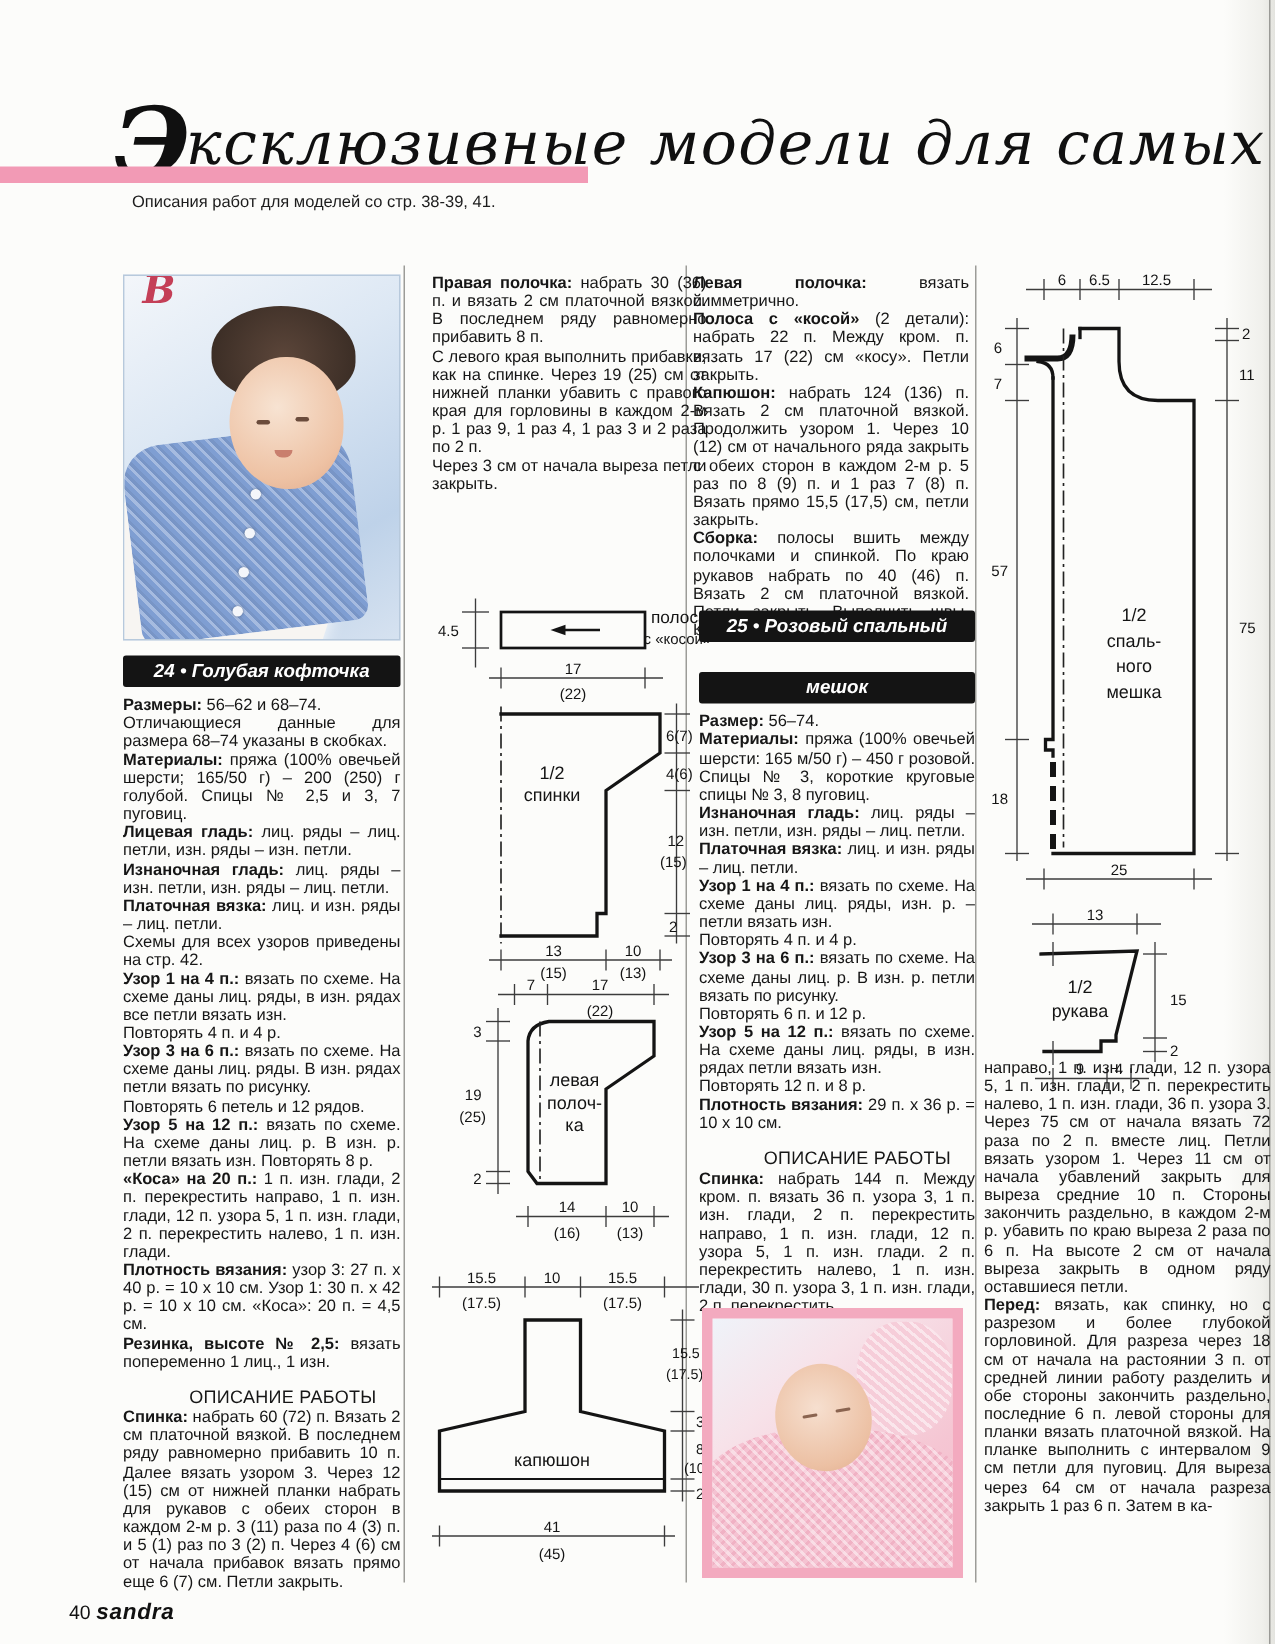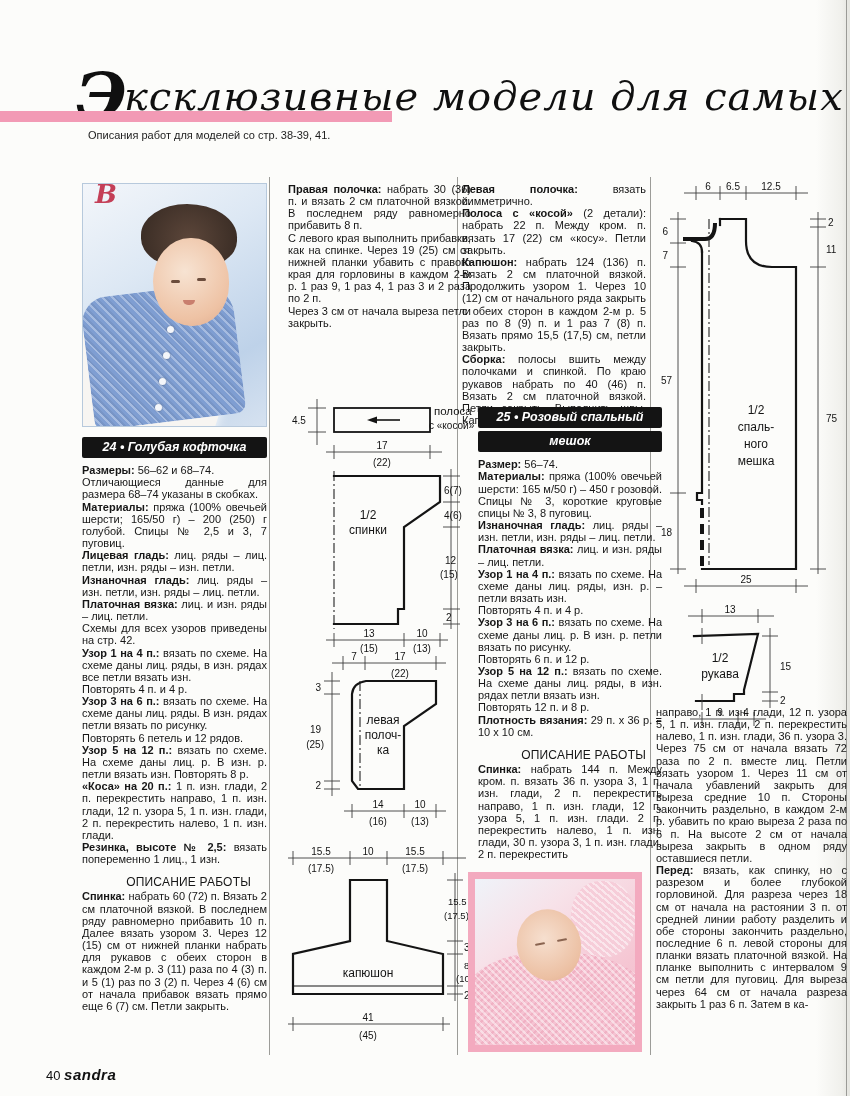--- a/index.html
+++ b/index.html
@@ -24,21 +24,21 @@
   #col4{left:656px;top:172px;width:191px;}
   .vrule{position:absolute;top:177px;height:878px;width:1px;background:#9c9c98;}
   .vr1{left:269px;} .vr2{left:457px;} .vr3{left:650px;}
 
   .para{margin:0;text-align:justify;}
   .para.hd{font-weight:400;font-size:12px;margin:11px 16px 2px;text-align:right;letter-spacing:.2px;}
   .para b{white-space:normal;}
 
   .sec-bar{background:#141414;color:#fff;font-style:italic;font-weight:700;
         font-size:12.5px;text-align:center;padding:4px 0 5px;border-radius:2px;margin:10px 0 6px;}
-  .sec-bar2{margin:3px 0 6px;}
+  .sec-bar2{margin:20px 0 6px;}
   .abs{position:absolute;}
 
   
   svg.diag{position:absolute;left:0;overflow:visible;}
   .shape{fill:none;stroke:#141414;stroke-width:2.2;stroke-linejoin:miter;stroke-linecap:square;}
   .thin{stroke-width:1.2;}
   .dim{stroke:#3c3c3c;stroke-width:.9;}
   .dashdot{stroke:#222;stroke-width:1.1;stroke-dasharray:10 3 2 3;fill:none;}
   .dashbold{stroke:#141414;stroke-width:4;stroke-dasharray:10 6;fill:none;}
   text{font-family:"Liberation Sans",sans-serif;fill:#141414;}
@@ -113,20 +113,21 @@
         <p class="para"><b>Лицевая гладь:</b> лиц. ряды – лиц. петли, изн. ряды – изн. петли.</p>
         <p class="para"><b>Изнаночная гладь:</b> лиц. ряды – изн. петли, изн. ряды – лиц. петли.</p>
         <p class="para"><b>Платочная вязка:</b> лиц. и изн. ряды – лиц. петли.</p>
         <p class="para">Схемы для всех узоров приведены на стр. 42.</p>
         <p class="para"><b>Узор 1 на 4 п.:</b> вязать по схеме. На схеме даны лиц. ряды, в изн. рядах все петли вязать изн.</p>
         <p class="para">Повторять 4 п. и 4 р.</p>
         <p class="para"><b>Узор 3 на 6 п.:</b> вязать по схеме. На схеме даны лиц. ряды. В изн. рядах петли вязать по рисунку.</p>
         <p class="para">Повторять 6 петель и 12 рядов.</p>
         <p class="para"><b>Узор 5 на 12 п.:</b> вязать по схеме. На схеме даны лиц. р. В изн. р. петли вязать изн. Повторять 8 р.</p>
         <p class="para"><b>«Коса» на 20 п.:</b> 1 п. изн. глади, 2 п. перекрестить направо, 1 п. изн. глади, 12 п. узора 5, 1 п. изн. глади, 2 п. перекрестить налево, 1 п. изн. глади.</p>
+        <p class="para"><b>Плотность вязания:</b> узор 3: 27 п. x 40 р. = 10 x 10 см. Узор 1: 30 п. x 42 р. = 10 x 10 см. «Коса»: 20 п. = 4,5 см.</p>
         <p class="para"><b>Резинка, высоте № 2,5:</b> вязать попеременно 1 лиц., 1 изн.</p>
         <p class="para hd">ОПИСАНИЕ РАБОТЫ</p>
         <p class="para"><b>Спинка:</b> набрать 60 (72) п. Вязать 2 см платочной вязкой. В последнем ряду равномерно прибавить 10 п. Далее вязать узором 3. Через 12 (15) см от нижней планки набрать для рукавов с обеих сторон в каждом 2-м р. 3 (11) раза по 4 (3) п. и 5 (1) раз по 3 (2) п. Через 4 (6) см от начала прибавок вязать прямо еще 6 (7) см. Петли закрыть.</p>
       </div>
   </section>
 
   <section class="col" id="col2">
     <div class="paras">
         <p class="para"><b>Правая полочка:</b> набрать 30 (36) п. и вязать 2 см платочной вязкой. В последнем ряду равномерно прибавить 8 п.</p>
         <p class="para">С левого края выполнить прибавки, как на спинке. Через 19 (25) см от нижней планки убавить с правого края для горловины в каждом 2-м р. 1 раз 9, 1 раз 4, 1 раз 3 и 2 раза по 2 п.</p>
@@ -242,21 +243,21 @@
     </svg>
   </section>
 
   <section class="col" id="col3">
     <div class="paras">
         <p class="para"><b>Левая полочка:</b> вязать симметрично.</p>
         <p class="para"><b>Полоса с «косой»</b> (2 детали): набрать 22 п. Между кром. п. вязать 17 (22) см «косу». Петли закрыть.</p>
         <p class="para"><b>Капюшон:</b> набрать 124 (136) п. Вязать 2 см платочной вязкой. Продолжить узором 1. Через 10 (12) см от начального ряда закрыть с обеих сторон в каждом 2-м р. 5 раз по 8 (9) п. и 1 раз 7 (8) п. Вязать прямо 15,5 (17,5) см, петли закрыть.</p>
         <p class="para"><b>Сборка:</b> полосы вшить между полочками и спинкой. По краю рукавов набрать по 40 (46) п. Вязать 2 см платочной вязкой. Петли закрыть. Выполнить швы. Капюшон вшить в горловину.</p>
       </div>
-    <div class="abs" style="left:16px;top:224px;width:184px;">
+    <div class="abs" style="left:4px;top:224px;width:184px;">
       <div class="sec-bar" style="margin:0 0 0 0;">25 • Розовый спальный</div>
       <div class="sec-bar sec-bar2">мешок</div>
       <div class="paras">
           <p class="para"><b>Размер:</b> 56–74.</p>
           <p class="para"><b>Материалы:</b> пряжа (100% овечьей шерсти: 165 м/50 г) – 450 г розовой. Спицы № 3, короткие круговые спицы № 3, 8 пуговиц.</p>
           <p class="para"><b>Изнаночная гладь:</b> лиц. ряды – изн. петли, изн. ряды – лиц. петли.</p>
           <p class="para"><b>Платочная вязка:</b> лиц. и изн. ряды – лиц. петли.</p>
           <p class="para"><b>Узор 1 на 4 п.:</b> вязать по схеме. На схеме даны лиц. ряды, изн. р. – петли вязать изн.</p>
           <p class="para">Повторять 4 п. и 4 р.</p>
           <p class="para"><b>Узор 3 на 6 п.:</b> вязать по схеме. На схеме даны лиц. р. В изн. р. петли вязать по рисунку.</p>

